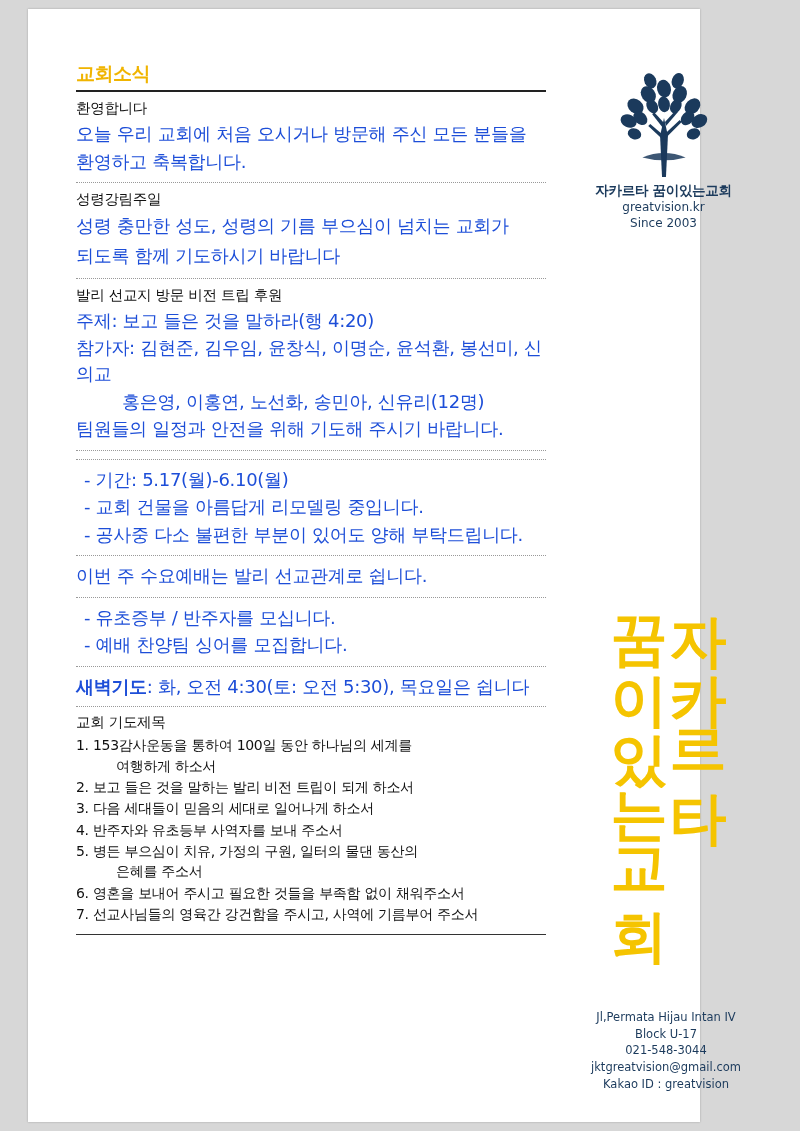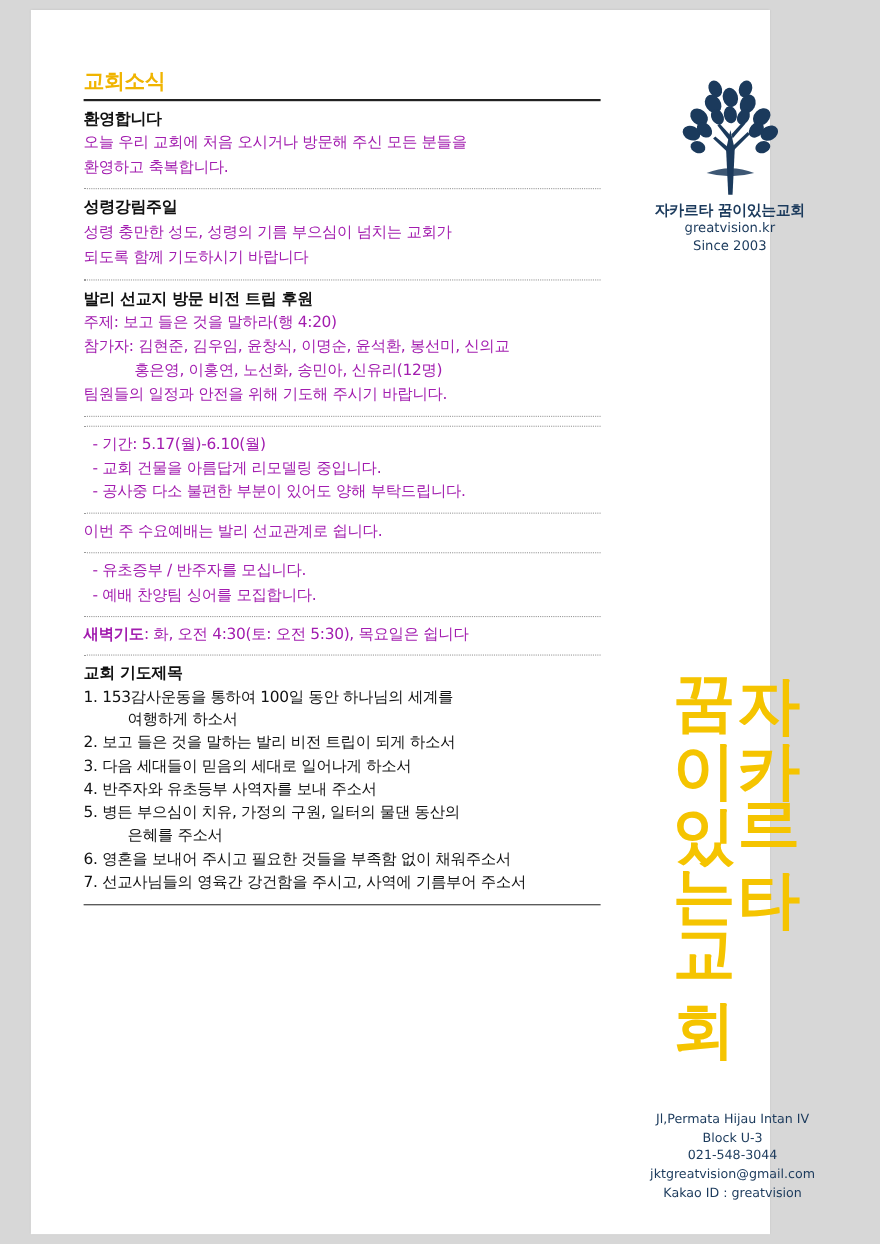--- a/index.html
+++ b/index.html
@@ -47,28 +47,28 @@
   .rule-dotted {
     border-top: 1px dotted #999;
     margin: 8px 0 7px 0;
   }
   .rule-dotted.tight {
     margin: 7px 0 6px 0;
   }
 
   .h {
     font-size: 14.5px;
-    font-weight: bold;
+    font-weight: normal;
     color: #111;
     margin: 0 0 3px 0;
     letter-spacing: -0.3px;
   }
   .p {
-    font-size: 14px;
-    color: #a21caf;
+    font-size: 18px;
+    color: #1d4ed8;
     margin: 0 0 2px 0;
     line-height: 1.42;
     letter-spacing: -0.3px;
   }
   .p.loose {
     line-height: 1.55;
   }
   .indent {
     padding-left: 46px;
   }
@@ -291,20 +291,20 @@
       <div class="logo-sub">Since 2003</div>
     </div>
 
     <div class="vertical-title">
       <div class="vcol">자카르타</div>
       <div class="vcol small">꿈이있는교회</div>
     </div>
 
     <div class="address">
       <div>Jl,Permata Hijau Intan IV</div>
-      <div>Block U-3</div>
+      <div>Block U-17</div>
       <div>021-548-3044</div>
       <div>jktgreatvision@gmail.com</div>
       <div>Kakao ID : greatvision</div>
     </div>
 
   </div>
 </div>
 
 </body></html>

